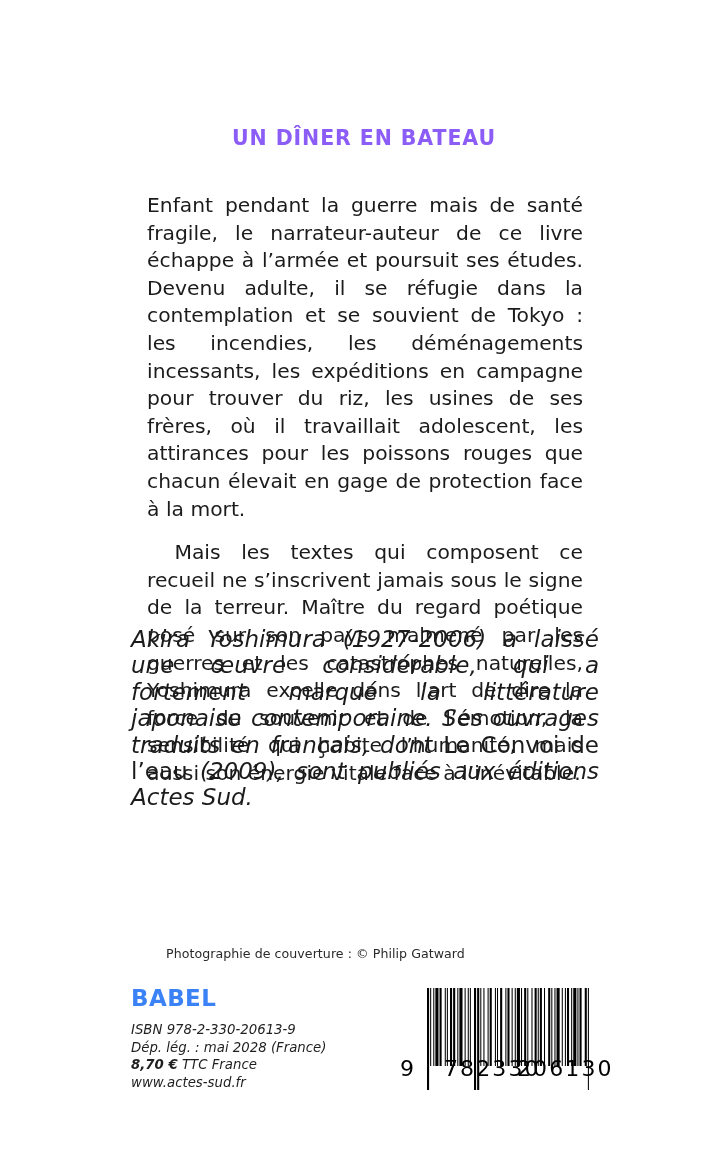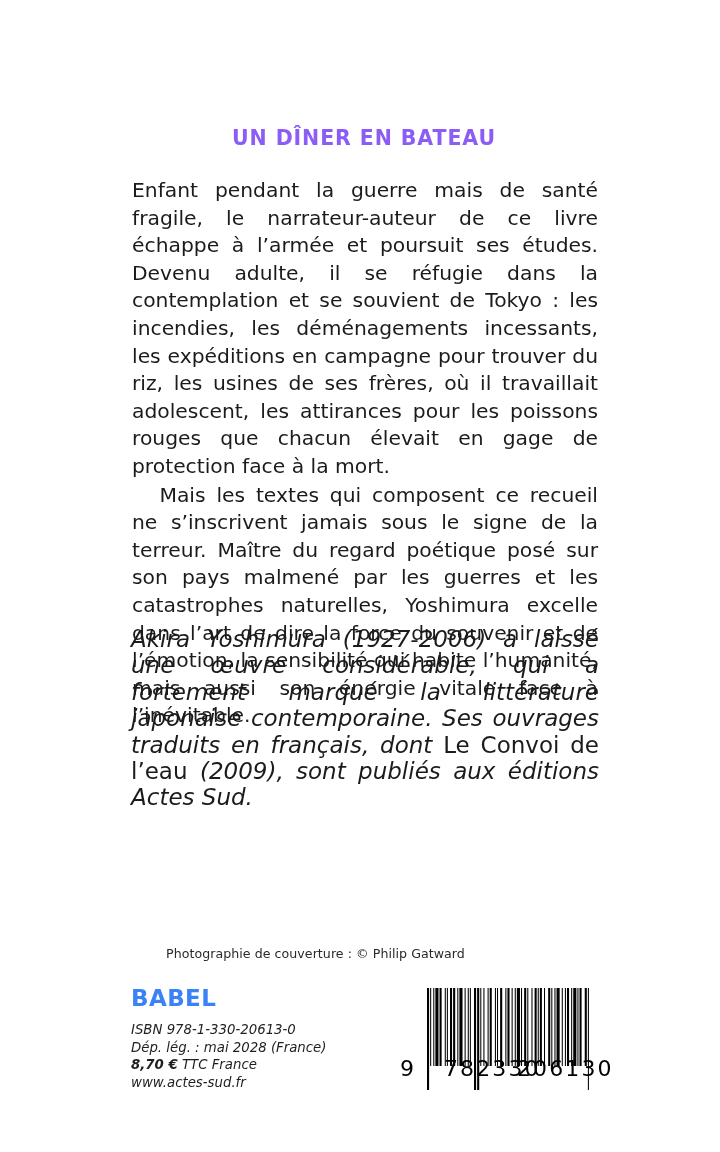--- a/index.html
+++ b/index.html
@@ -48,21 +48,21 @@
     width: 468px;
     font-family: "DejaVu Sans", sans-serif;
     font-size: 20.3px;
     line-height: 27.6px;
     color: #1b1b1b;
     text-align: justify;
     text-justify: inter-word;
     font-weight: 400;
   }
   .blurb p {
-    margin: 1px;
+    margin: 16px;
   }
   .blurb p + p {
     text-indent: 1.35em;
   }
 
   
   .bio {
     position: absolute;
     left: 131px;
     top: 626px;
@@ -175,21 +175,21 @@
 
   <div class="bio">
     <p><span>Akira Yoshimura (1927-2006) a laissé une œuvre considérable, qui a fortement marqué la littérature japonaise contemporaine. Ses ouvrages traduits en français, dont </span><span class="roman">Le Convoi de l’eau</span><span> (2009), sont publiés aux éditions Actes Sud.</span></p>
   </div>
 
   <div class="photo-credit">Photographie de couverture : © Philip Gatward</div>
 
   <div class="imprint">BABEL</div>
 
   <div class="legal">
-    <div>ISBN 978-1-330-20613-0</div>
+    <div>ISBN 978-2-330-20613-9</div>
     <div>Dép. lég. : mai 2028 (France)</div>
     <div><span class="price-amount">8,70 €</span><span> TTC France</span></div>
     <div>www.actes-sud.fr</div>
   </div>
 
   <div class="barcode-block">
     <svg class="barcode-bars" id="barcode-svg" viewBox="0 0 164 102" preserveAspectRatio="none">
         <rect x="0.000" y="0" width="2.089" height="102" fill="#000000"></rect>
         <rect x="3.134" y="0" width="1.045" height="78" fill="#000000"></rect>
         <rect x="6.268" y="0" width="1.045" height="78" fill="#000000"></rect>

